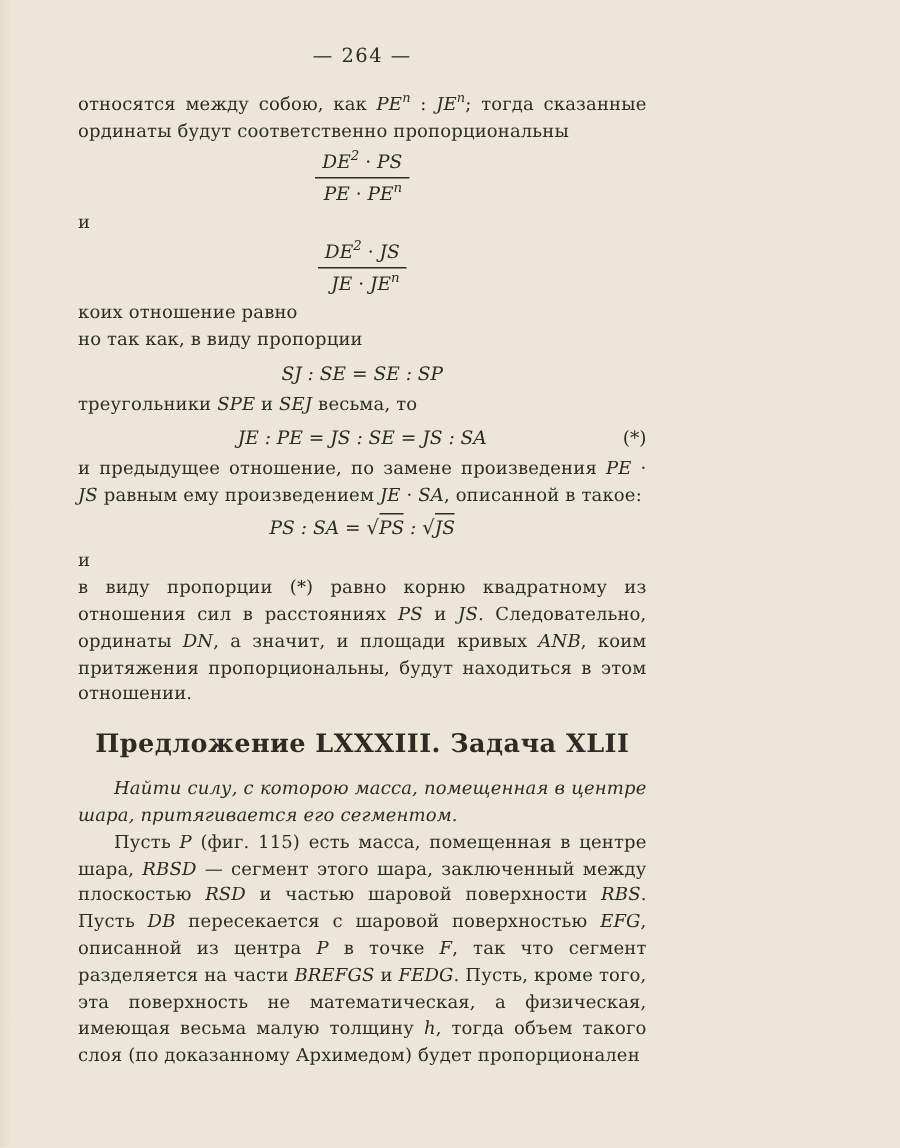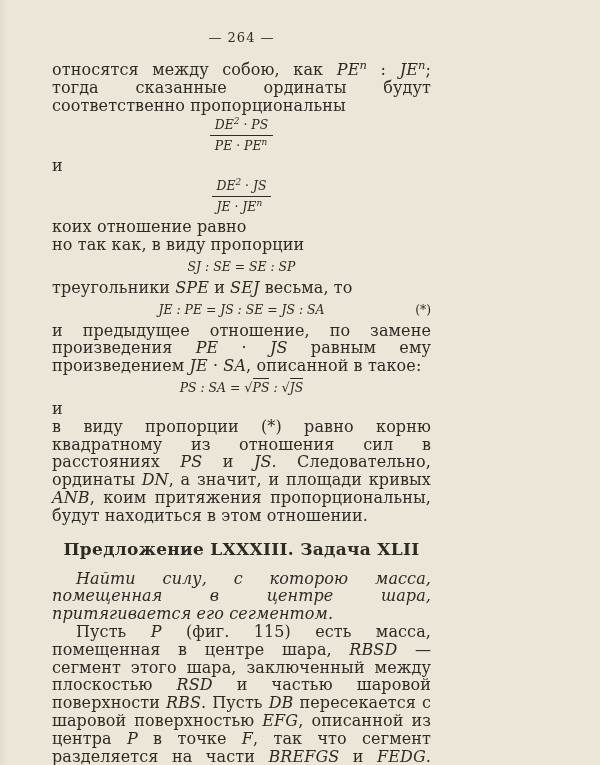--- a/index.html
+++ b/index.html
@@ -16,41 +16,41 @@
     padding: 30px 86px 14px 52px;
     background: linear-gradient(90deg, #e3ddcc 0, var(--paper,#ebe6d7) 8px, var(--paper,#ebe6d7) 592px, #e6e0d0 600px);
   }
   .page-number {
     text-align: center;
     font-size: 13px;
     letter-spacing: 1px;
     margin-bottom: 16px;
   }
   .para {
-    font-size: 16px;
+    font-size: 12px;
     line-height: 17.8px;
     text-align: justify;
     letter-spacing: 0.1px;
     margin: 0;
   }
   .para.indent { text-indent: 24px; }
   .para.ital { font-style: italic; }
   .math { font-style: italic; }
   sup.msup { font-style: italic; font-size: 0.72em; line-height: 0; }
   .formula-row {
     position: relative;
     text-align: center;
     font-size: 12.4px;
     line-height: 19px;
     margin: 3px 0;
   }
   .formula-row.fracrow { margin: 2px 0; }
   .lead { position: absolute; left: 0; font-style: normal; }
   .ftag { position: absolute; right: 0; font-style: normal; }
-  .frac { display: inline-block; vertical-align: middle; text-align: left; line-height: 16px; }
+  .frac { display: inline-block; vertical-align: middle; text-align: right; line-height: 16px; }
   .num { display: block; padding: 1px 5px 2px; border-bottom: 1px solid var(--ink,#2e2a24); }
   .den { display: block; padding: 2px 5px 1px; }
   .sqrt { white-space: nowrap; text-align: right; }
   .rad { font-style: normal; font-size: 1.05em; }
   .ovl { border-top: 1px solid var(--ink,#2e2a24); font-style: italic; padding-top: 1px; }
   .heading {
     text-align: center;
     font-weight: bold;
     font-size: 17px;
     letter-spacing: 0.3px;

